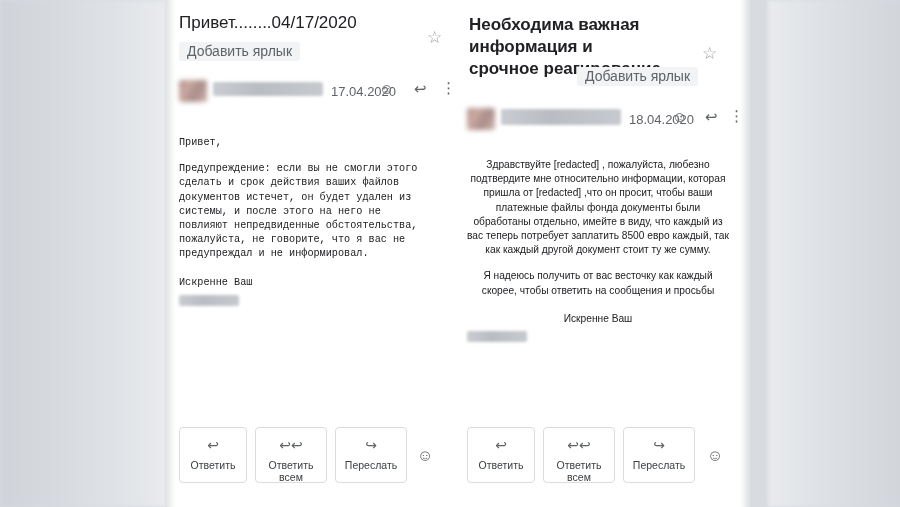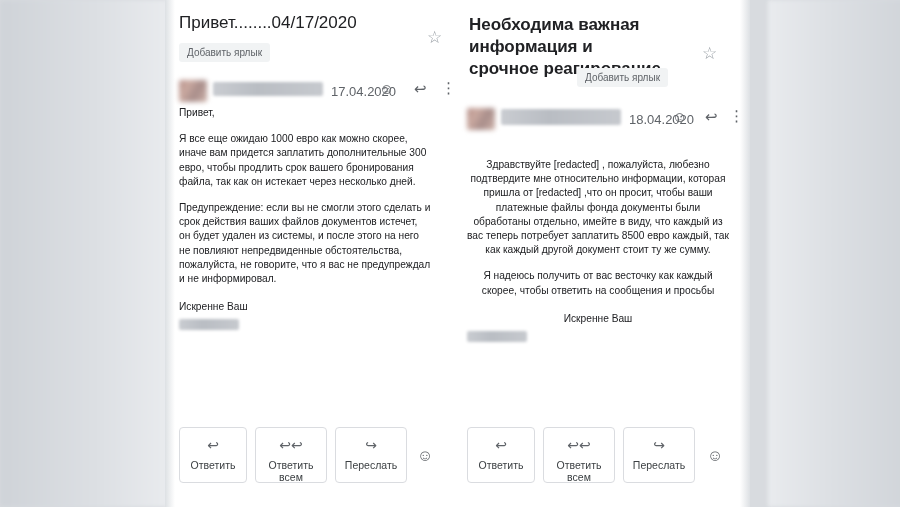--- a/index.html
+++ b/index.html
@@ -76,21 +76,21 @@
     font-size: 17px;
     line-height: 17px;
   }
   .col-left .star { left: 262px; top: 29px; }
   .col-right .star { left: 247px; top: 45px; }
 
   .label-chip {
     display: inline-block;
     background: #f1f3f4;
     color: #5f6368;
-    font-size: 10px;
+    font-size: 14px;
     line-height: 11px;
     padding: 4px 8px;
     border-radius: 3px;
     white-space: nowrap;
   }
   .col-left .chip-wrap { position: absolute; left: 14px; top: 42px; }
   .col-right .chip-wrap { position: absolute; left: 122px; top: 67px; }
 
   
   .sender-row {
@@ -148,21 +148,21 @@
   .col-right .more   { left: 262px; top: 1px; font-size: 15px; }
 
   
   .body-text {
     position: absolute;
     font-size: 10.2px;
     line-height: 14.2px;
     color: #202124;
     text-align: left;
   }
-  .col-left .body-text { left: 14px; top: 106px; width: 252px; }
+  .col-left .body-text { left: 14px; top: 136px; width: 252px; font-family: Liberation Mono, monospace; }
   .col-right .body-text { left: 12px; top: 158px; width: 262px; text-align: center; }
   .body-text p { margin: 0 0 12px 0; }
   .body-text p:last-child { margin-bottom: 0; }
 
   .sig { margin-top: 14px; }
   .sig-name {
     display: block;
     margin-top: 5px;
     width: 60px;
     height: 11px;
@@ -244,21 +244,20 @@
         <span class="avatar"></span>
         <span class="redact sender-name"></span>
         <span class="date">17.04.2020</span>
         <span class="icon-btn smiley">☺</span>
         <span class="icon-btn reply">↩</span>
         <span class="icon-btn more">⋮</span>
       </div>
 
       <div class="body-text">
         <p>Привет,</p>
-        <p>Я все еще ожидаю 1000 евро как можно скорее, иначе вам придется заплатить дополнительные 300 евро, чтобы продлить срок вашего бронирования файла, так как он истекает через несколько дней.</p>
         <p>Предупреждение: если вы не смогли этого сделать и срок действия ваших файлов документов истечет, он будет удален из системы, и после этого на него не повлияют непредвиденные обстоятельства, пожалуйста, не говорите, что я вас не предупреждал и не информировал.</p>
         <div class="sig">
           <span>Искренне Ваш</span>
           <span class="redact sig-name"></span>
         </div>
       </div>
 
       <div class="actions">
         <div class="act-btn act-1">
           <span class="glyph">↩</span>

